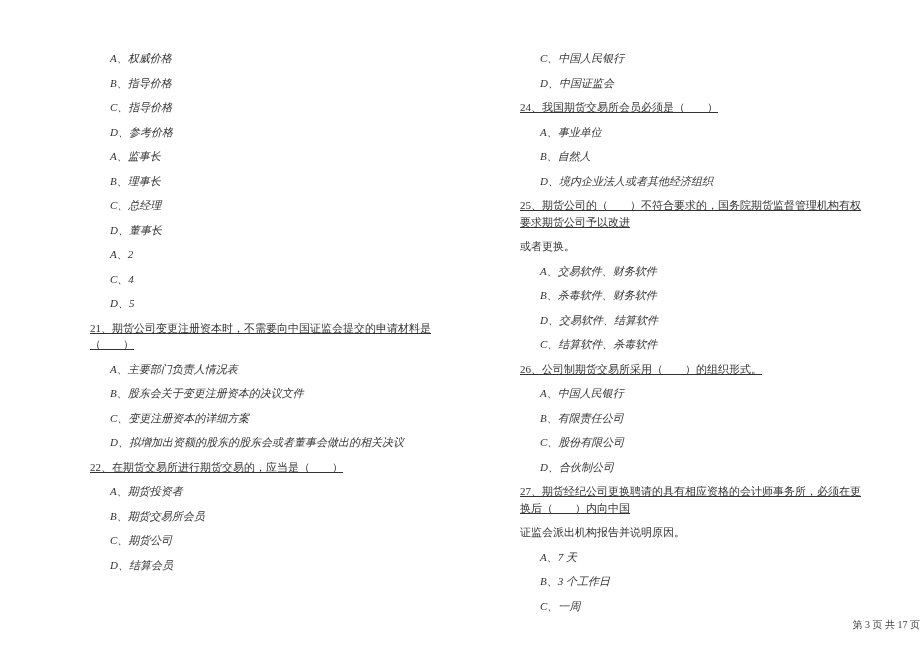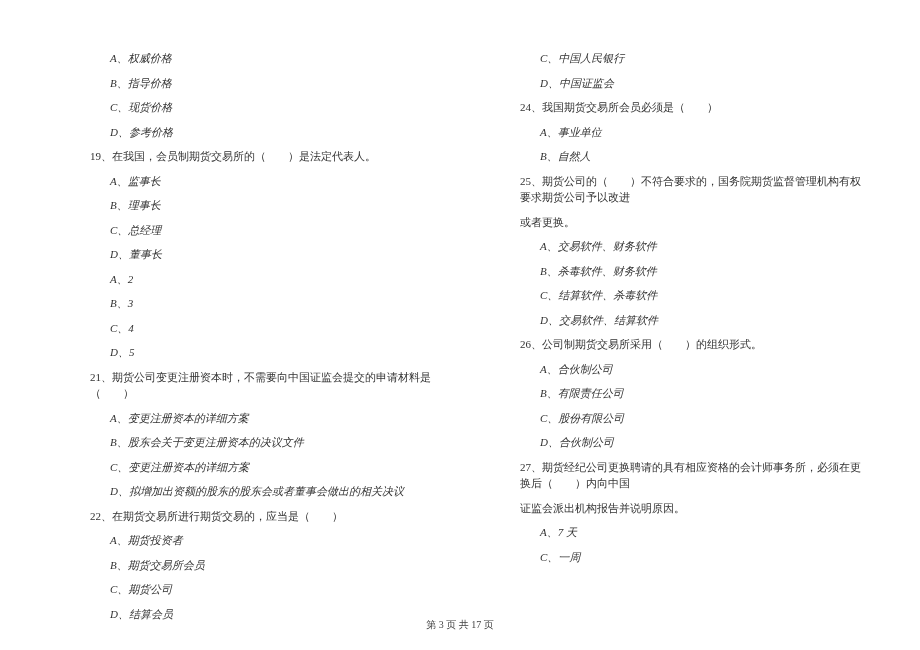--- a/index.html
+++ b/index.html
@@ -28,83 +28,84 @@
     }
     .option {
       margin-bottom: 8px;
       padding-left: 20px;
       line-height: 1.5;
       font-style: italic;
     }
     .question {
       margin-bottom: 8px;
       line-height: 1.5;
+      text-decoration: underline;
     }
     .question-cont {
       margin-bottom: 8px;
       line-height: 1.5;
       padding-left: 0;
     }
     .footer {
       position: absolute;
       bottom: 18px;
       left: 0;
       right: 0;
-      text-align: center;
+      text-align: right;
       font-size: 10px;
       color: #444;
       font-family: Liberation Serif, serif;
     }
   </style>
 </head>
 <body>
 
 <div class="page">
   <div class="column" id="left-col">
       <div class="option">A、权威价格</div>
       <div class="option">B、指导价格</div>
-      <div class="option">C、现货价格</div>
+      <div class="option">C、指导价格</div>
       <div class="option">D、参考价格</div>
-      <div class="question">19、在我国，会员制期货交易所的（　　）是法定代表人。</div>
       <div class="option">A、监事长</div>
       <div class="option">B、理事长</div>
       <div class="option">C、总经理</div>
       <div class="option">D、董事长</div>
       <div class="option">A、2</div>
-      <div class="option">B、3</div>
       <div class="option">C、4</div>
       <div class="option">D、5</div>
       <div class="question">21、期货公司变更注册资本时，不需要向中国证监会提交的申请材料是（　　）</div>
-      <div class="option">A、变更注册资本的详细方案</div>
+      <div class="option">A、主要部门负责人情况表</div>
       <div class="option">B、股东会关于变更注册资本的决议文件</div>
       <div class="option">C、变更注册资本的详细方案</div>
       <div class="option">D、拟增加出资额的股东的股东会或者董事会做出的相关决议</div>
       <div class="question">22、在期货交易所进行期货交易的，应当是（　　）</div>
       <div class="option">A、期货投资者</div>
       <div class="option">B、期货交易所会员</div>
       <div class="option">C、期货公司</div>
       <div class="option">D、结算会员</div>
     </div>
   <div class="column" id="right-col">
       <div class="option">C、中国人民银行</div>
       <div class="option">D、中国证监会</div>
       <div class="question">24、我国期货交易所会员必须是（　　）</div>
       <div class="option">A、事业单位</div>
       <div class="option">B、自然人</div>
+      <div class="option">D、境内企业法人或者其他经济组织</div>
       <div class="question">25、期货公司的（　　）不符合要求的，国务院期货监督管理机构有权要求期货公司予以改进</div>
       <div class="question-cont">或者更换。</div>
       <div class="option">A、交易软件、财务软件</div>
       <div class="option">B、杀毒软件、财务软件</div>
+      <div class="option">D、交易软件、结算软件</div>
       <div class="option">C、结算软件、杀毒软件</div>
-      <div class="option">D、交易软件、结算软件</div>
       <div class="question">26、公司制期货交易所采用（　　）的组织形式。</div>
-      <div class="option">A、合伙制公司</div>
+      <div class="option">A、中国人民银行</div>
       <div class="option">B、有限责任公司</div>
       <div class="option">C、股份有限公司</div>
       <div class="option">D、合伙制公司</div>
       <div class="question">27、期货经纪公司更换聘请的具有相应资格的会计师事务所，必须在更换后（　　）内向中国</div>
       <div class="question-cont">证监会派出机构报告并说明原因。</div>
       <div class="option">A、7 天</div>
+      <div class="option">B、3 个工作日</div>
       <div class="option">C、一周</div>
     </div>
 </div>
 
 <div class="footer">第 3 页 共 17 页</div>
 
 </body></html>

